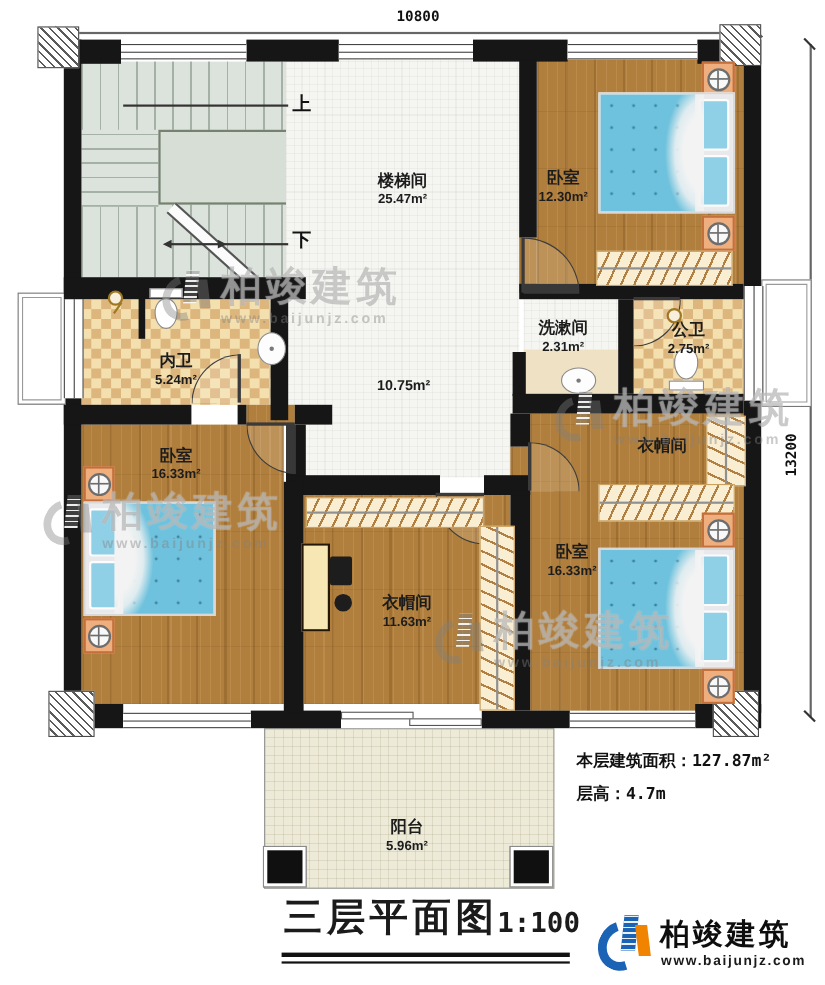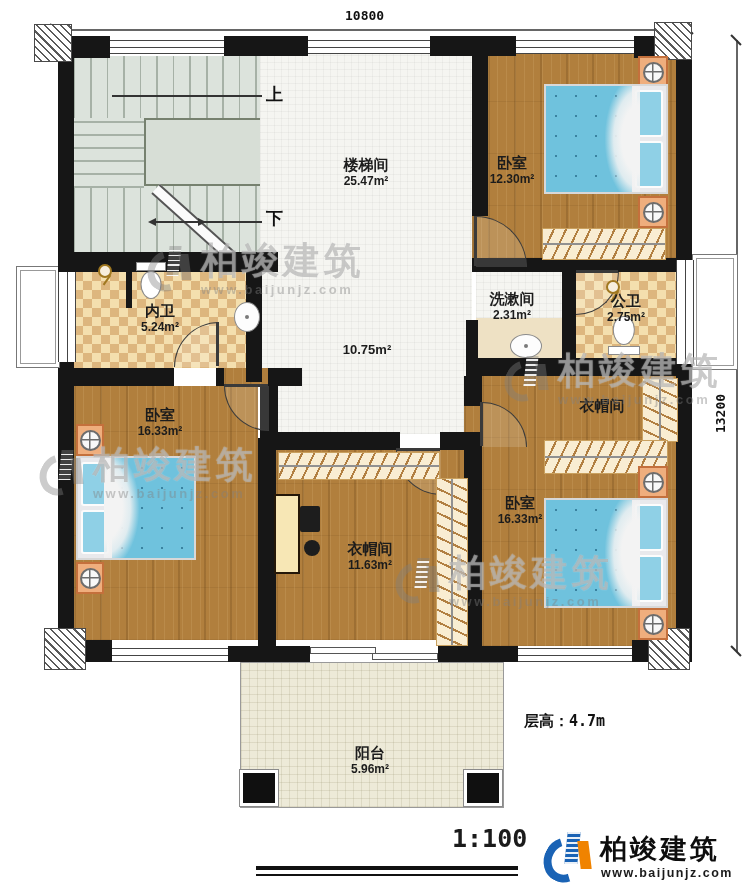--- a/index.html
+++ b/index.html
@@ -101,21 +101,21 @@
   .brandurl{font-size:12.5px;font-weight:700;color:#1a1a1a;letter-spacing:1.5px;}
 </style>
 </head>
 <body>
 
 <div id="plan">
 
   <div class="a dline" style="left:55px;top:29px;width:633px;height:1.5px;"></div>
   <div class="a dtick" style="left:48px;top:28px;"></div>
   <div class="a dtick" style="left:681px;top:28px;"></div>
-  <div class="a dimtext" style="left:345px;top:8px;width:70px;text-align:left;">10800</div>
+  <div class="a dimtext" style="left:345px;top:8px;width:70px;text-align:center;">10800</div>
   <div class="a dline" style="left:736px;top:40px;width:1.5px;height:612px;"></div>
   <div class="a dtick" style="left:729px;top:39px;"></div>
   <div class="a dtick" style="left:729px;top:650px;"></div>
   <div class="a dimtext" style="left:690px;top:406px;width:60px;text-align:center;transform:rotate(-90deg);">13200</div>
 
   <div class="a stairs" style="left:74px;top:56px;width:186px;height:196px;"></div>
   <div class="a hflight" style="left:74px;top:118px;width:70px;height:70px;"></div>
   <div class="a landing" style="left:144px;top:118px;width:116px;height:64px;"></div>
   <div class="a brk" style="left:160px;top:184px;width:104px;height:9px;"></div>
 
@@ -288,21 +288,21 @@
     <span class="nm">楼梯间</span>
     <span class="ar">25.47m²</span>
   </div>
   <div class="a rlabel" style="left:367px;top:350px;">
     <span class="ar" style="font-size:13px;">10.75m²</span>
   </div>
   <div class="a rlabel" style="left:512px;top:170px;">
     <span class="nm">卧室</span>
     <span class="ar">12.30m²</span>
   </div>
-  <div class="a rlabel" style="left:160px;top:318px;">
+  <div class="a rlabel" style="left:160px;top:336px;">
     <span class="nm">内卫</span>
     <span class="ar">5.24m²</span>
   </div>
   <div class="a rlabel" style="left:512px;top:306px;">
     <span class="nm">洗漱间</span>
     <span class="ar">2.31m²</span>
   </div>
   <div class="a rlabel" style="left:626px;top:308px;">
     <span class="nm">公卫</span>
     <span class="ar">2.75m²</span>
@@ -357,24 +357,28 @@
   <div class="a wm" style="left:396px;top:554px;">
     <span class="lg" style="width:44px;height:52px;display:inline-block;">
       <span class="sw" style="left:0;top:6px;width:38px;height:42px;border-width:7px;border-color:rgba(128,128,128,.40);"></span>
       <span class="b1" style="left:20px;top:2px;width:12px;height:30px;background-color:rgba(128,128,128,.40);"></span>
       <span class="b2" style="left:32px;top:10px;width:10px;height:26px;background-color:rgba(128,128,128,.40);"></span>
     </span>
     <span class="wtxt"><span class="wnm">柏竣建筑</span>
     <div class="wurl">www.baijunjz.com</div></span>
   </div>
 
+  <div class="a note" style="left:524px;top:682px;">
+    <span>本层建筑面积：</span><span class="val">127.87m²</span>
+  </div>
   <div class="a note" style="left:524px;top:712px;">
     <span>层高：</span><span class="val">4.7m</span>
   </div>
 
+  <div class="a ptitle" style="left:258px;top:816px;">三层平面图</div>
   <div class="a pscale" style="left:452px;top:824px;">1:100</div>
   <div class="a" style="left:256px;top:866px;width:262px;height:4px;background:#111;"></div>
   <div class="a" style="left:256px;top:874px;width:262px;height:2px;background:#111;"></div>
 
   <div class="a lg" style="left:544px;top:830px;width:50px;height:54px;">
     <span class="sw" style="left:0;top:7px;width:42px;height:46px;border-width:8px;border-color:#1a63b5;"></span>
     <span class="b1" style="left:22px;top:2px;width:13px;height:32px;background-color:#1a63b5;"></span>
     <span class="b2" style="left:35px;top:11px;width:11px;height:28px;background-color:#f08300;"></span>
   </div>
   <div class="a brandname" style="left:600px;top:836px;">柏竣建筑</div>

